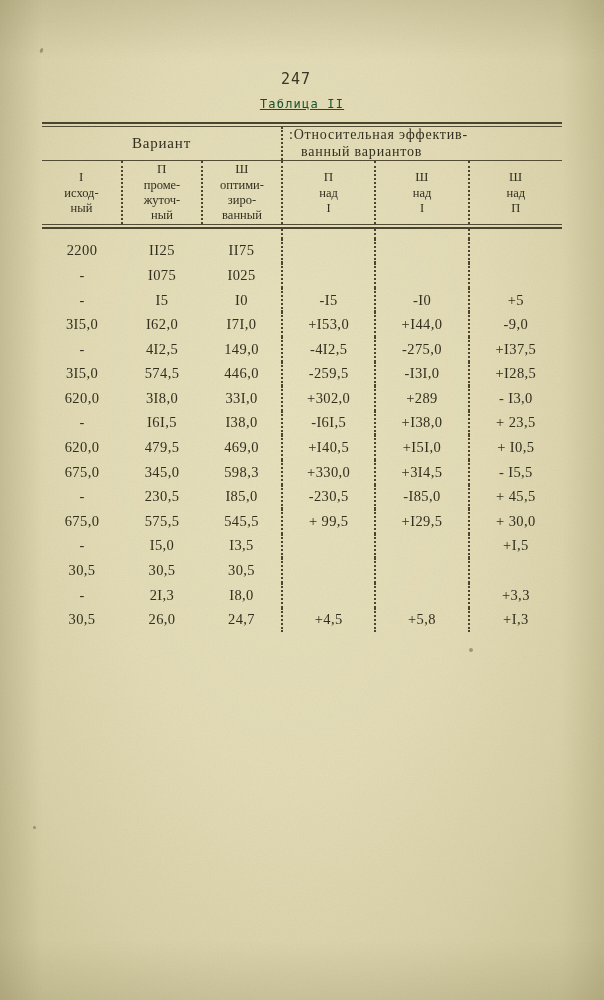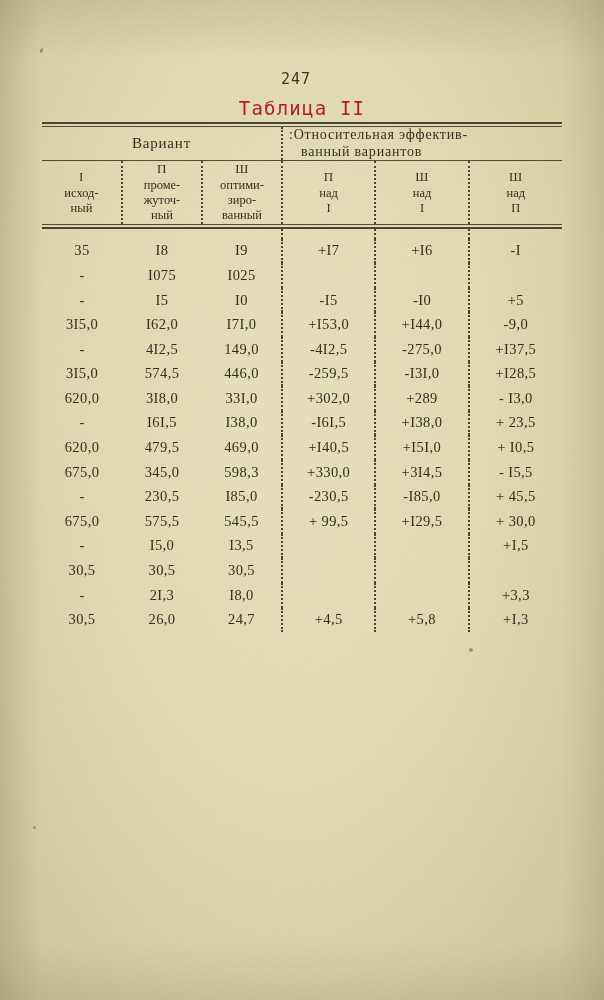--- a/index.html
+++ b/index.html
@@ -52,23 +52,24 @@
     text-align: center;
     font-size: 15px;
     color: #3a3524;
     letter-spacing: 1px;
   }
   .table-caption {
     position: absolute;
     left: 0; right: 0;
     top: 97px;
     text-align: center;
-    font-size: 19px;
-    color: #b91c1c;
+    font-size: 12px;
+    color: #14532d;
     letter-spacing: 1.2px;
+    text-decoration: underline;
   }
 
   
   .tbl-wrap {
     position: absolute;
     left: 42px;
     top: 122px;
     width: 520px;
     color: #332f1f;
   }
@@ -254,27 +255,27 @@
       </colgroup>
       <tbody id="tbody">
         <tr class="spacer-row">
           <td></td>
           <td></td>
           <td></td>
           <td class="vsep"></td>
           <td class="vsep"></td>
           <td class="vsep"></td>
         </tr>
-          <tr class="body-row">
-            <td>35</td>
-            <td>I8</td>
-            <td>I9</td>
-            <td class="vsep">+I7</td>
-            <td class="vsep">+I6</td>
-            <td class="vsep">-I</td>
+      <tr class="body-row">
+            <td>2200</td>
+            <td>II25</td>
+            <td>II75</td>
+            <td class="vsep"></td>
+            <td class="vsep"></td>
+            <td class="vsep"></td>
           </tr>
           <tr class="body-row">
             <td>-</td>
             <td>I075</td>
             <td>I025</td>
             <td class="vsep"></td>
             <td class="vsep"></td>
             <td class="vsep"></td>
           </tr>
           <tr class="body-row">

